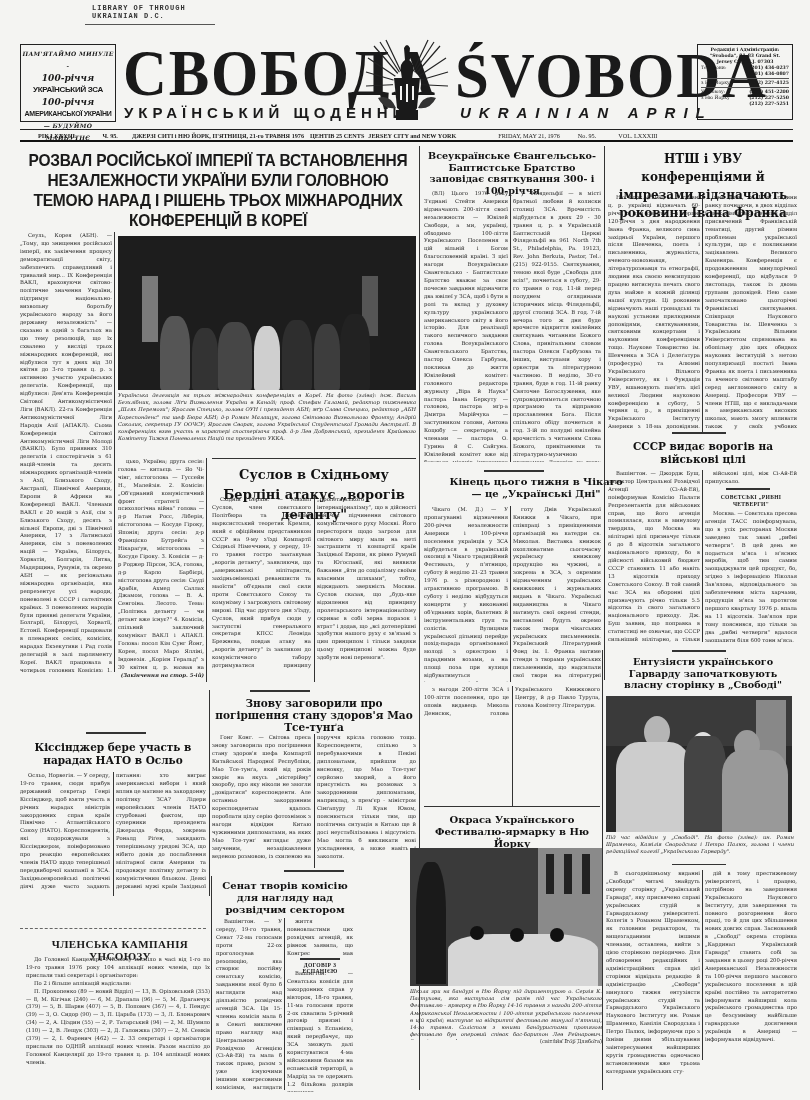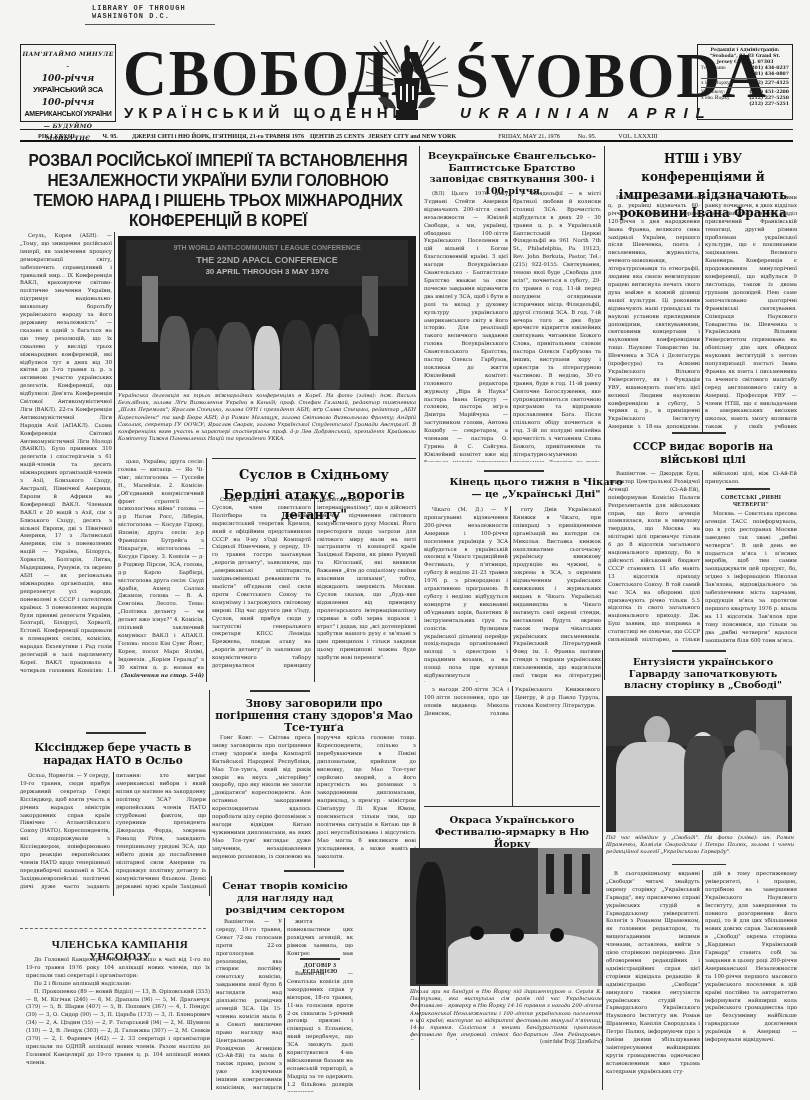--- a/index.html
+++ b/index.html
@@ -42,21 +42,21 @@
   .sep { height: 2px; background: #333; }
   .dotted { border-top: 1px dashed #666; }
 
   .person { position: absolute; bottom: 0; border-radius: 40% 40% 6% 6%; }
 </style>
 </head>
 <body>
 
 <div class="abs stamp">
   <div>LIBRARY OF THROUGH</div>
-  <div>WASHINGTON D.C.</div>
+  <div>UKRAINIAN D.C.</div>
 </div>
 <div class="abs stamp-line"></div>
 
 <div class="abs memo-box">
   <div class="memo-sm">ПАМ'ЯТАЙМО МИНУЛЕ -</div>
   <div class="memo-big">100-річчя</div>
   <div class="memo-cond">УКРАЇНСЬКИЙ ЗСА</div>
   <div class="memo-big">100-річчя</div>
   <div class="memo-cond" style="font-size:7px">АМЕРИКАНСЬКОЇ УКРАЇНИ</div>
   <div class="memo-sm">— БУДУЙМО МАЙБУТНЄ</div>
@@ -137,25 +137,20 @@
 </div>
 
 <div class="abs main-headline">РОЗВАЛ РОСІЙСЬКОЇ ІМПЕРІЇ ТА ВСТАНОВЛЕННЯ НЕЗАЛЕЖНОСТИ УКРАЇНИ БУЛИ ГОЛОВНОЮ ТЕМОЮ НАРАД І РІШЕНЬ ТРЬОХ МІЖНАРОДНИХ КОНФЕРЕНЦІЙ В КОРЕЇ</div>
 
 <div class="abs txt" style="left:20px;top:232px;width:92px;height:442px;">
   <p>Сеуль, Корея (АБН). — „Тому, що знищення російської імперії, як закінчення процесу демократизації світу, забезпечить справедливий і тривалий мир... IX Конференція ВАКЛ, враховуючи світово-політичне значення України, підтримує національно-визвольну боротьбу українського народу за його державну незалежність" — сказано в одній з багатьох на цю тему резолюцій, що їх схвалено у висліді трьох міжнародних конференцій, які відбулися тут в днях від 30 квітня до 3-го травня ц. р. з активною участю українських делегатів. Конференції, що відбулися: Дев'ята Конференція Світової Антикомуністичної Ліги (ВАКЛ). 22-га Конференція Антикомуністичної Ліги Народів Азії (АПАКЛ). Сьома Конференція Світової Антикомуністичної Ліги Молоді (ВАЯКЛ). Було приявних 310 делегатів і спостерігачів з 61 націй-членів та десять міжнародних організацій-членів з Азії, Близького Сходу, Австралії, Північної Америки, Европи й Африки на Конференції ВАКЛ. Членами ВАКЛ є 20 націй з Азії, сім з Близького Сходу, десять з вільної Европи, дві з Північної Америки, 17 з Латинської Америки, сім з поневолених націй — Україна, Білорусь, Хорватія, Болгарія, Литва, Мадярщина, Румунія, та окремо АБН — як регіональна міжнародна організація, яка репрезентує усі народи, поневолені в СССР і сателітних країнах. З поневолених народів були приявні делегати України, Болгарії, Білорусі, Хорватії, Естонії. Конференції працювали в пленарних сесіях, комісіях, нарадах Екзекутиви і Рад голів делегацій в залі парляменту Кореї. ВАКЛ працювала в чотирьох головних Комісіях: 1. „За залізною заслоною: Політичні, економічні і соціальні слабості комунізму" — перша сесія: голова — Доналд Мартін (Англія), містоголова — мґр Слава Стецько,</p>
 </div>
 <div class="abs col-rule" style="left:114px;top:232px;height:440px;"></div>
 
 <div class="abs photo" style="left:118px;top:236px;width:298px;height:154px;">
-  <div style="position:absolute;left:8px;top:4px;width:282px;height:46px;background:#2a2a2a;color:#8a8a8a;font-family:'Liberation Sans',sans-serif;font-weight:bold;font-size:7px;text-align:center;line-height:12px;padding-top:2px;">
-    <div>9TH WORLD ANTI-COMMUNIST LEAGUE CONFERENCE</div>
-    <div style="color:#aaa;font-size:9px">THE 22ND APACL CONFERENCE</div>
-    <div style="color:#bbb;font-size:8px">30 APRIL THROUGH 3 MAY 1976</div>
-  </div>
   <div style="position:absolute;left:24px;top:40px;width:16px;height:66px;background:#7a7a7a"></div>
   <div style="position:absolute;left:244px;top:40px;width:16px;height:60px;background:#555"></div>
   <div class="person" style="left:42px;width:30px;height:74px;background:#555"></div>
   <div class="person" style="left:74px;width:26px;height:62px;background:#333"></div>
   <div class="person" style="left:100px;width:34px;height:68px;background:#464646"></div>
   <div class="person" style="left:136px;width:26px;height:64px;background:#cfcfcf"></div>
   <div class="person" style="left:164px;width:30px;height:70px;background:#2e2e2e"></div>
   <div class="person" style="left:196px;width:26px;height:66px;background:#3d3d3d"></div>
   <div class="person" style="left:222px;width:30px;height:76px;background:#222"></div>
 </div>

